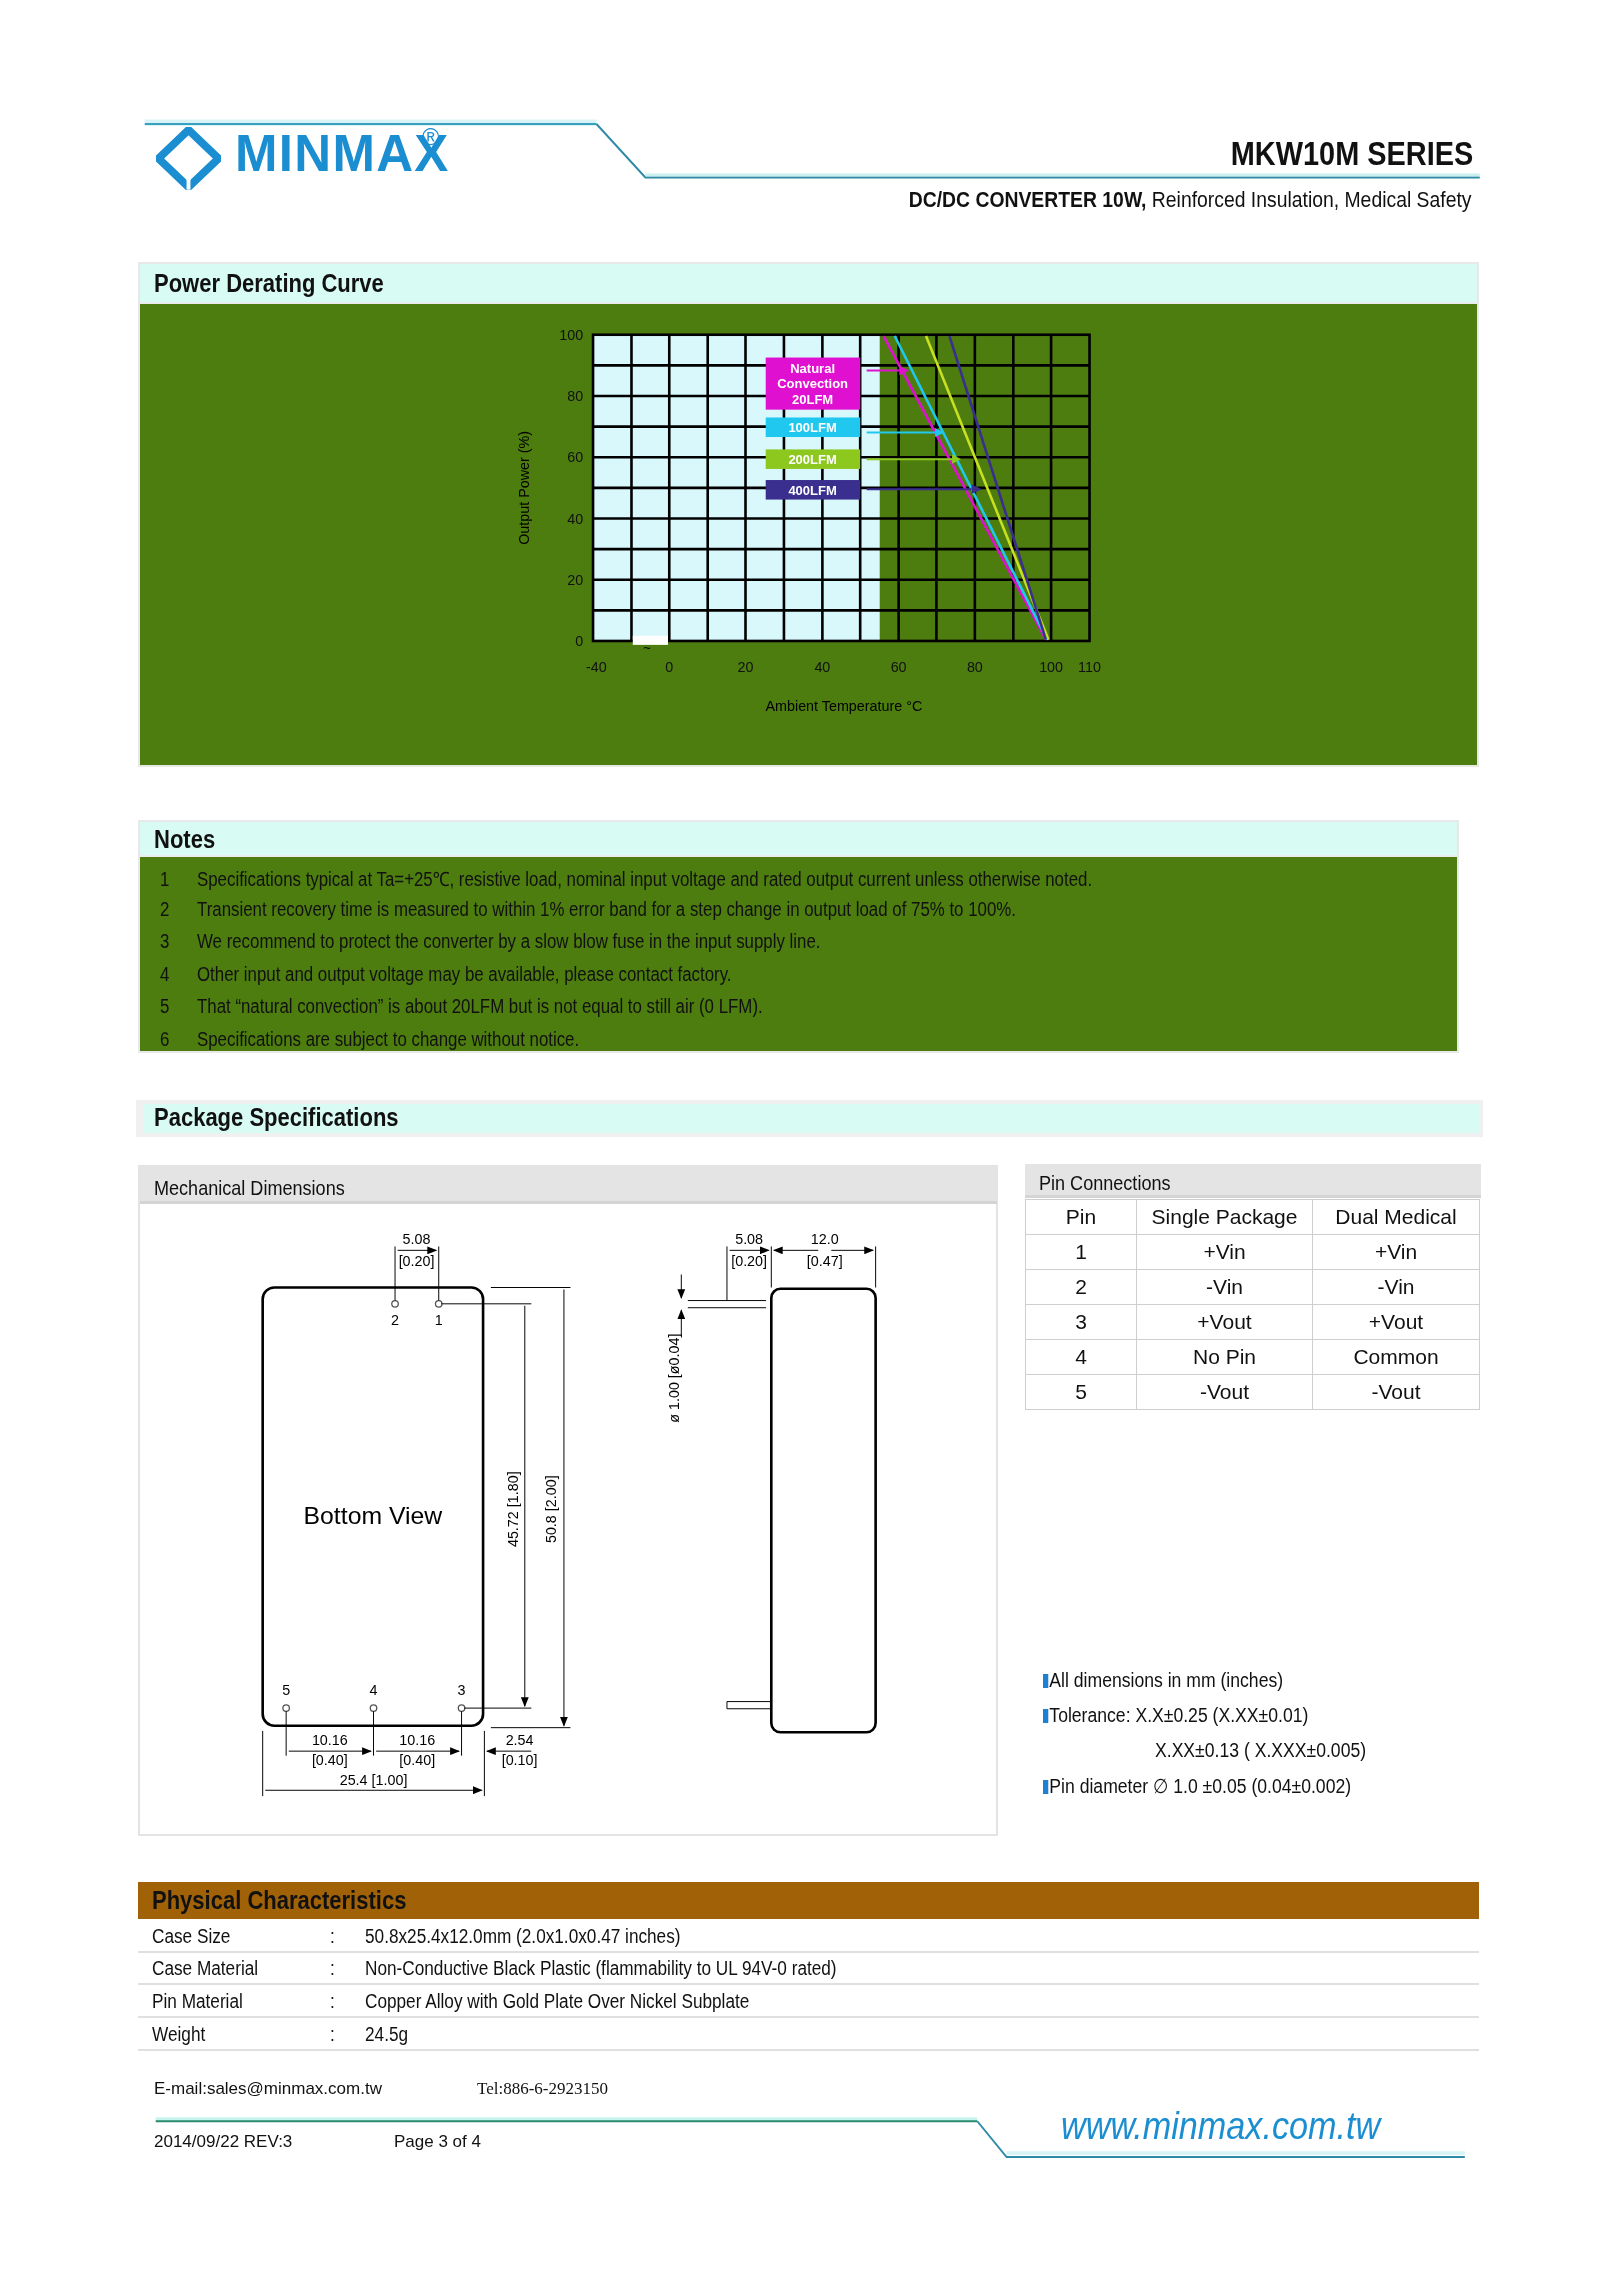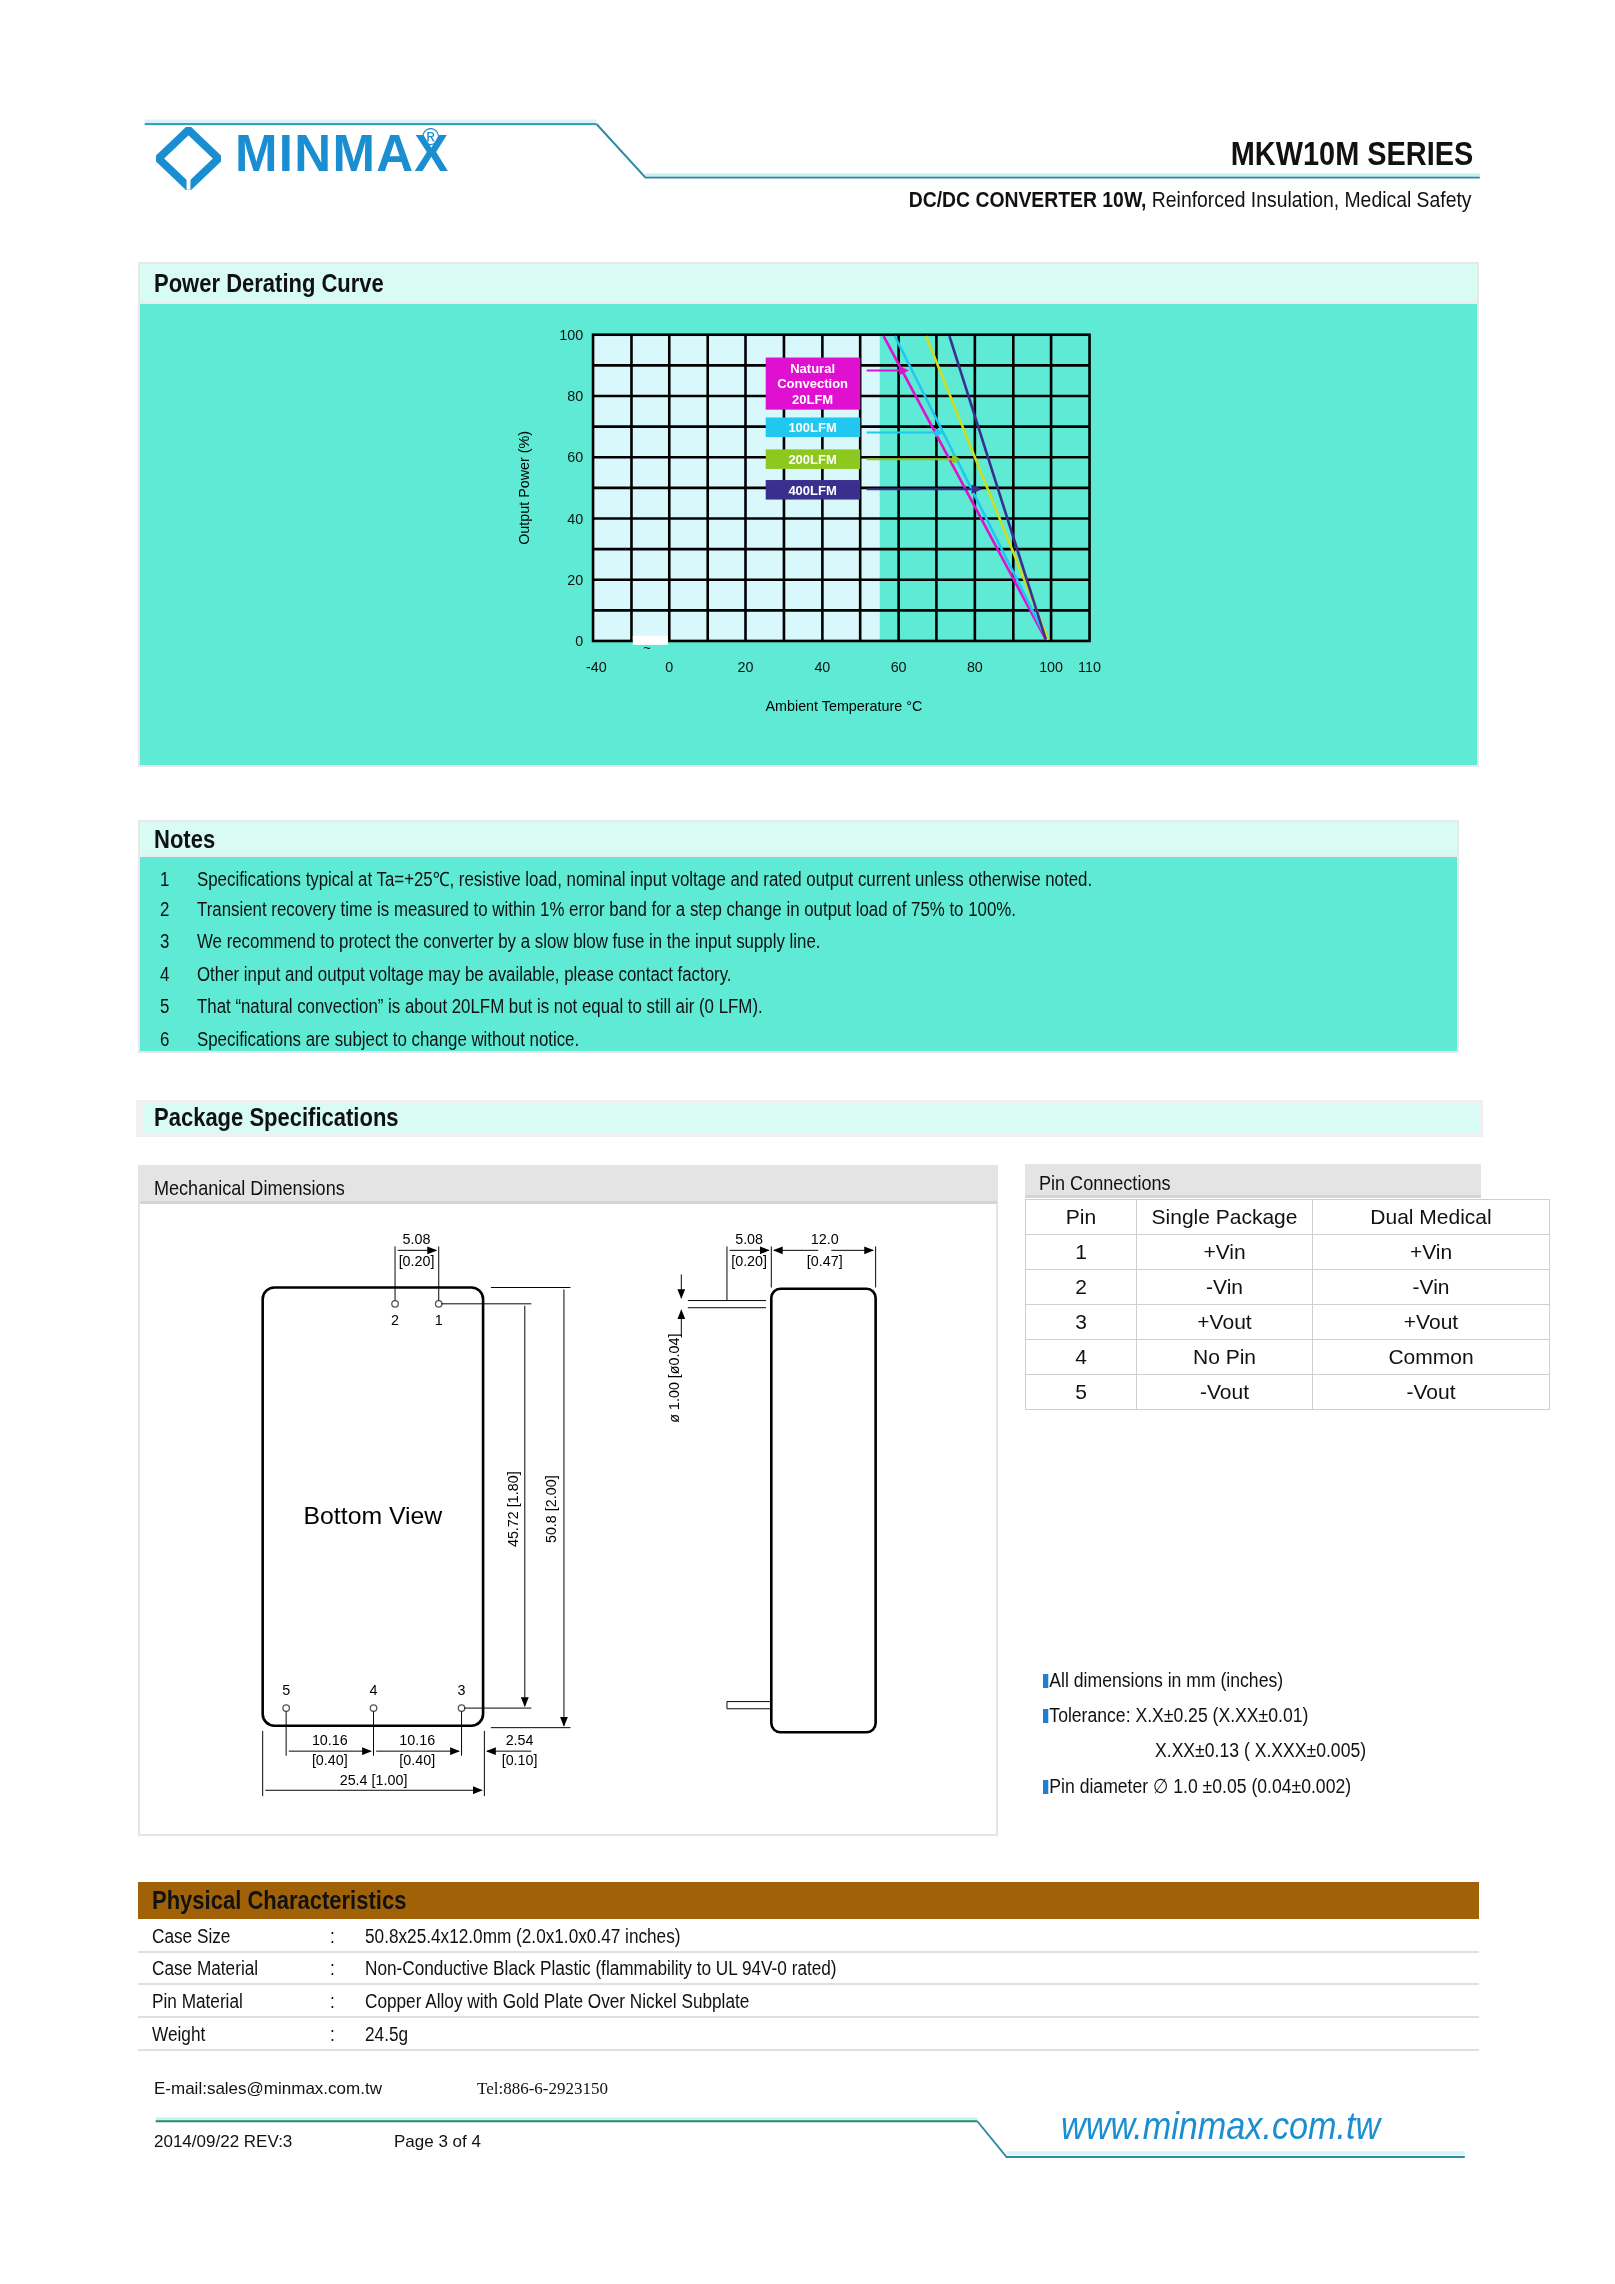--- a/index.html
+++ b/index.html
@@ -5,21 +5,21 @@
   * { box-sizing: border-box; margin: 0; padding: 0; }
   body { width: 1616px; height: 2284px; background: #ffffff; position: relative; font-family: "Liberation Sans", sans-serif; color: #111; overflow: hidden; }
   .abs { position: absolute; }
   
   .logo-text { font-family: "Liberation Sans", sans-serif; font-weight: bold; font-size: 51px; color: #1a8ed0; letter-spacing: 1.3px; }
   .reg { font-size: 23.5px; color: #1a8ed0; }
   .series-title { font-weight: bold; font-size: 34px; color: #111; transform: scaleX(0.85); transform-origin: right; }
   .subtitle { font-size: 22px; color: #111; transform: scaleX(0.88); transform-origin: right; white-space: nowrap; }
   .subtitle b { font-weight: bold; }
   
-  .section { position: absolute; border: 2px solid #e8e8e8; background: #5eead4; }
+  .section { position: absolute; border: 2px solid #e8e8e8; background: #4d7c0f; }
   .sec-head { position: absolute; left: 0; right: 0; top: 0; background: #d8fbf3; border-bottom: 2.6px solid #ececec; }
   .sec-head span { position: absolute; left: 14.3px; font-weight: bold; font-size: 25px; transform: scaleX(0.88); transform-origin: left; white-space: nowrap; }
   .note-row { position: absolute; left: 19.6px; font-size: 19.6px; white-space: nowrap; transform: scaleX(0.86); transform-origin: left; }
   .note-row .num { display: inline-block; width: 43px; }
   .subhead { position: absolute; background: #e4e4e4; border-bottom: 3.3px solid #d4d4d4; }
   .subhead span { position: absolute; left: 14.3px; top: 9px; font-size: 21px; transform: scaleX(0.86); transform-origin: left; white-space: nowrap; }
   table.pins { position: absolute; border-collapse: collapse; font-size: 21px; }
   table.pins td, table.pins th { border: 1.3px solid #cfcfcf; text-align: center; font-weight: normal; height: 35px; }
   .dim-notes div { position: absolute; font-size: 20px; white-space: nowrap; transform: scaleX(0.88); transform-origin: left; }
   .bullet { display: inline-block; width: 5.9px; height: 14.3px; background: #1f7fd0; margin-right: 1.3px; vertical-align: -1.3px; }
@@ -239,21 +239,21 @@
     <text x="1050" y="58" font-size="22" text-anchor="middle">12.0</text>
     <text x="1050" y="92" font-size="22" text-anchor="middle">[0.47]</text>
     <text x="0" y="0" font-size="22" text-anchor="middle" transform="translate(826,264) rotate(-90)">ø 1.00 [ø0.04]</text>
   </svg>
 </div>
 
 <div class="abs" style="left:1025px;top:1164px;width:456px;height:248px;">
   <div class="subhead" style="left:0;top:0;width:456px;height:34px;">
     <span style="top:6.5px;">Pin Connections</span>
   </div>
-  <table class="pins" style="left:0;top:35px;width:525px;">
+  <table class="pins" style="left:0;top:35px;width:455px;">
     <tbody>
         <tr>
       <th style="width:111px">Pin</th>
       <th style="width:176px">Single Package</th>
       <th>Dual Medical</th>
     </tr>
     <tr>
           <td>1</td>
           <td>+Vin</td>
           <td>+Vin</td>

